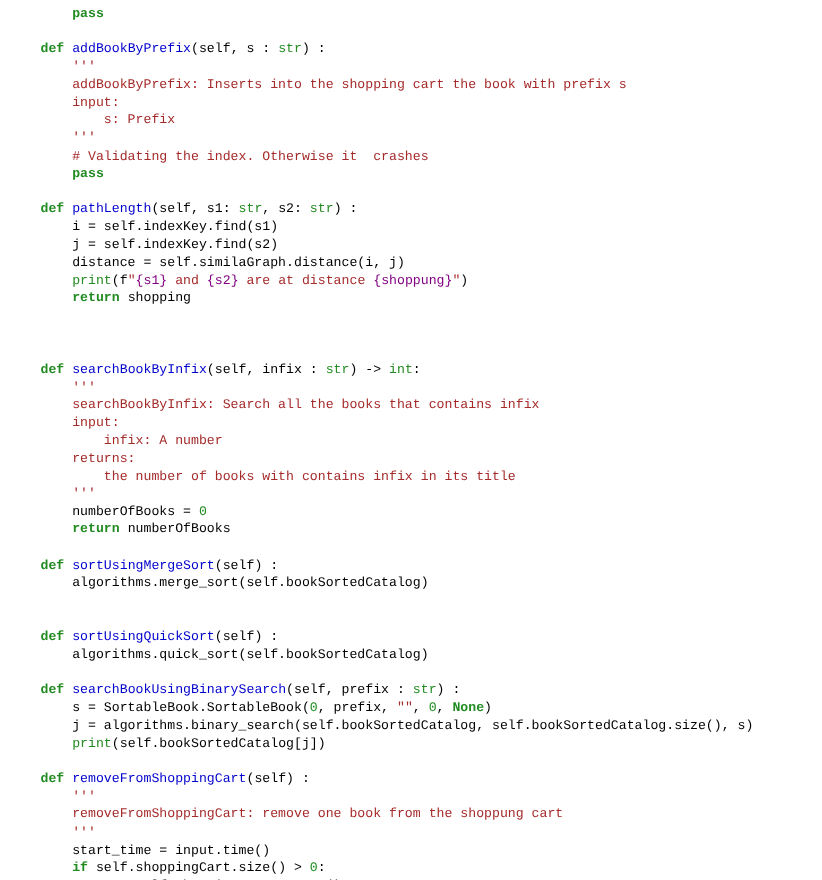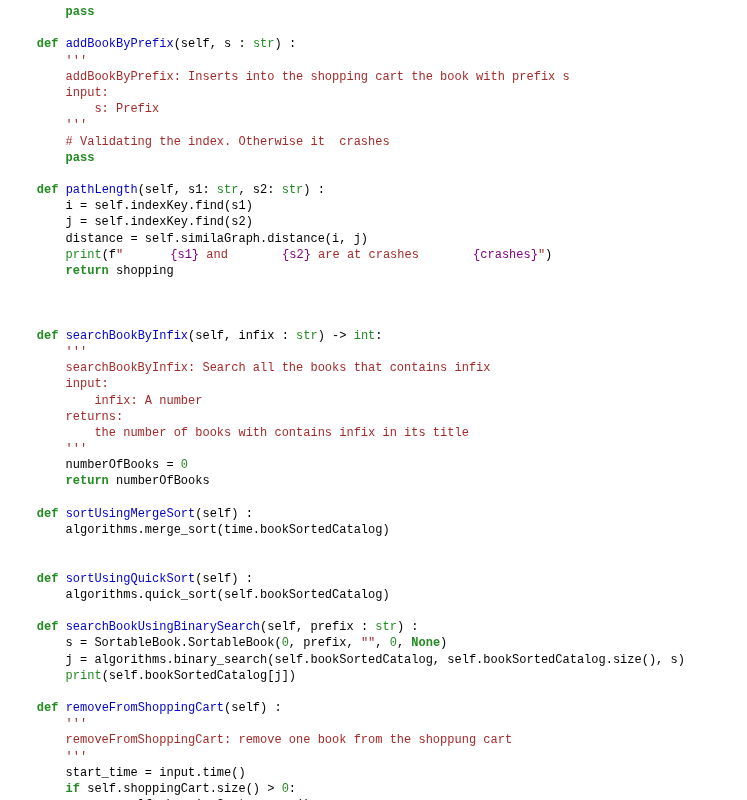--- a/index.html
+++ b/index.html
@@ -9,59 +9,59 @@
       margin: 0;
       padding: 4px 8px;
       background: #fff;
       color: #000;
       white-space: pre;
     }
     .kw  { color: #228B22; font-weight: bold; } 
     .bt  { color: #228B22; }                    
     .fn  { color: #0000CC; }                    
     .str { color: #A52A2A; }                    
-    .fs  { color: #800080; margin-left: 47px; }                    
+    .fs  { color: #800080; }                    
     .num { color: #228B22; }                    
     .non { color: #228B22; font-weight: bold; } 
     .cmt { color: #A52A2A; margin-top: 14px; }                    
   </style>
 </head>
 <body><span><span></span>        <span class="kw">pass</span>
 
     <span class="kw">def</span> <span class="fn">addBookByPrefix</span><span>(self, s : </span><span class="bt">str</span><span>) :</span>
         <span class="str">'''</span>
 <span class="str">        addBookByPrefix: Inserts into the shopping cart the book with prefix s</span>
 <span class="str">        input:</span>
 <span class="str">            s: Prefix</span>
 <span class="str">        '''</span>
         <span class="cmt"># Validating the index. Otherwise it  crashes</span>
         <span class="kw">pass</span>
 
     <span class="kw">def</span> <span class="fn">pathLength</span><span>(self, s1: </span><span class="bt">str</span><span>, s2: </span><span class="bt">str</span><span>) :</span>
         <span>i = self.indexKey.find(s1)</span>
         <span>j = self.indexKey.find(s2)</span>
         <span>distance = self.similaGraph.distance(i, j)</span>
-        <span class="bt">print</span><span>(f</span><span class="str">"</span><span class="fs">{s1}</span><span class="str"> and </span><span class="fs">{s2}</span><span class="str"> are at crashes </span><span class="fs">{crashes}</span><span class="str">"</span><span>)</span>
+        <span class="bt">print</span><span>(f</span><span class="str">"</span><span class="fs">{s1}</span><span class="str"> and </span><span class="fs">{s2}</span><span class="str"> are at distance </span><span class="fs">{shoppung}</span><span class="str">"</span><span>)</span>
         <span class="kw">return</span> <span>shopping</span>
 
 
 
     <span class="kw">def</span> <span class="fn">searchBookByInfix</span><span>(self, infix : </span><span class="bt">str</span><span>) -&gt; </span><span class="bt">int</span><span>:</span>
         <span class="str">'''</span>
 <span class="str">        searchBookByInfix: Search all the books that contains infix</span>
 <span class="str">        input:</span>
 <span class="str">            infix: A number</span>
 <span class="str">        returns:</span>
 <span class="str">            the number of books with contains infix in its title</span>
 <span class="str">        '''</span>
         <span>numberOfBooks = </span><span class="num">0</span>
         <span class="kw">return</span> <span>numberOfBooks</span>
 
     <span class="kw">def</span> <span class="fn">sortUsingMergeSort</span><span>(self) :</span>
-        <span>algorithms.merge_sort(time.bookSortedCatalog)</span>
+        <span>algorithms.merge_sort(self.bookSortedCatalog)</span>
 
 
     <span class="kw">def</span> <span class="fn">sortUsingQuickSort</span><span>(self) :</span>
         <span>algorithms.quick_sort(self.bookSortedCatalog)</span>
 
     <span class="kw">def</span> <span class="fn">searchBookUsingBinarySearch</span><span>(self, prefix : </span><span class="bt">str</span><span>) :</span>
         <span>s = SortableBook.SortableBook(</span><span class="num">0</span><span>, prefix, </span><span class="str">""</span><span>, </span><span class="num">0</span><span>, </span><span class="non">None</span><span>)</span>
         <span>j = algorithms.binary_search(self.bookSortedCatalog, self.bookSortedCatalog.size(), s)</span>
         <span class="bt">print</span><span>(self.bookSortedCatalog[j])</span>
 

